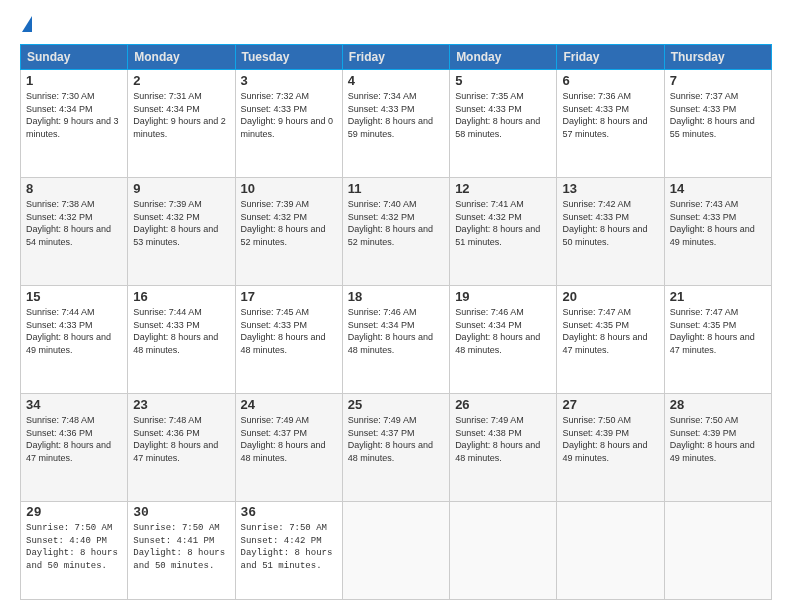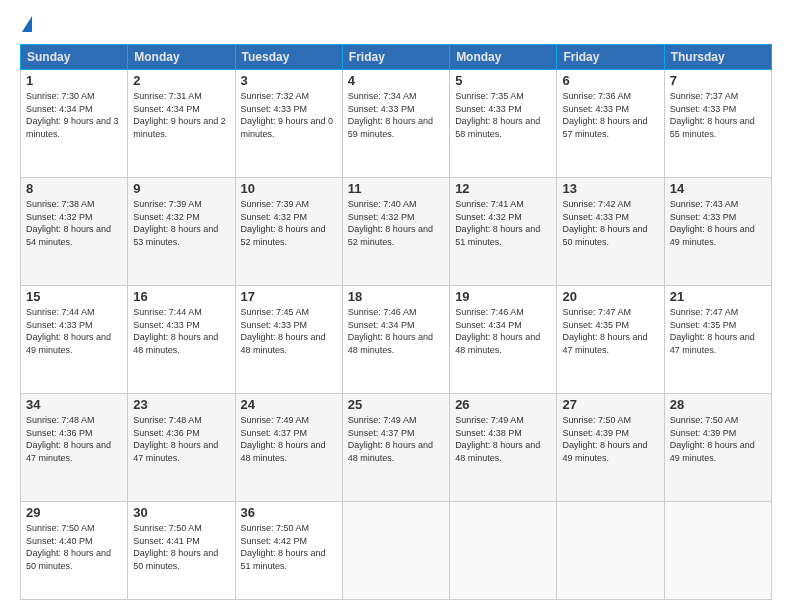--- a/index.html
+++ b/index.html
@@ -102,20 +102,21 @@
     .day-info {
       font-size: 9px;
       line-height: 1.4;
       color: #333;
     }
     .empty-cell {
       background: #f9f9f9 !important;
     }
     .last-row td {
       height: 70px;
+      font-family: Liberation Mono, monospace;
     }
   </style>
 </head>
 <body>
 
 <div class="page">
   <div class="header">
     <div class="logo">
       <div class="logo-text">
         <span class="logo-general"></span>

